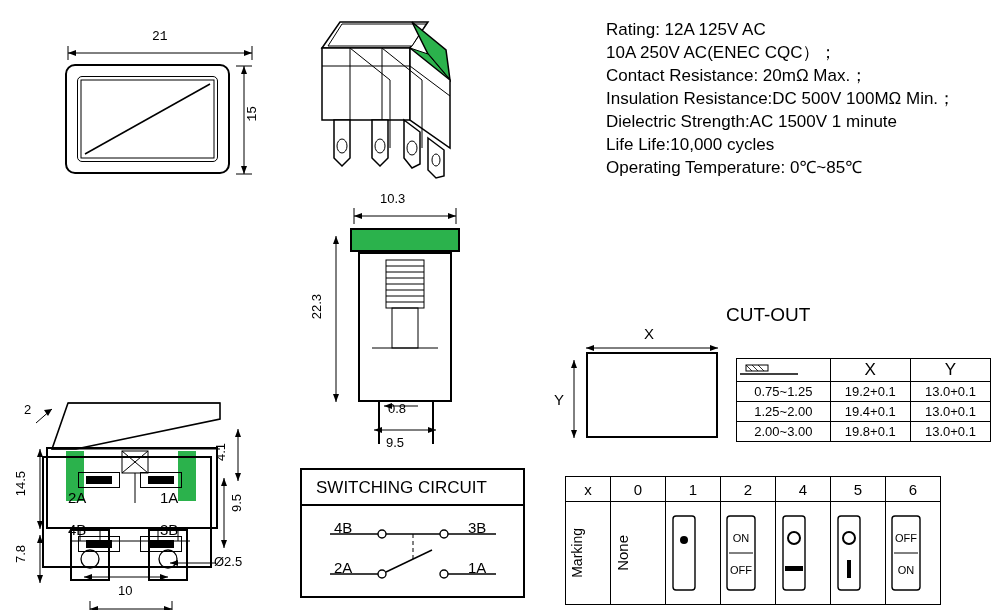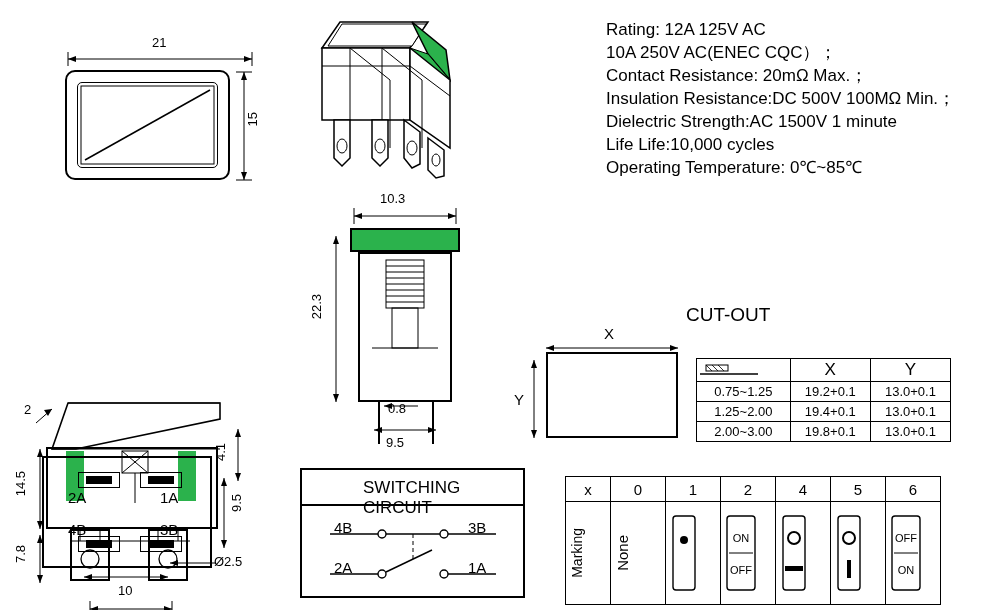--- a/index.html
+++ b/index.html
@@ -17,21 +17,21 @@
   .green{background:#2bb24c;}
   svg{display:block;overflow:visible;}
   table{border-collapse:collapse;}
   td,th{border:1px solid #000;font-size:13px;text-align:center;padding:1px 3px;font-weight:normal;}
   .cutout-tbl td{height:17px;}
   .mark-tbl td{height:20px;}
 </style>
 </head>
 <body>
 
-<div class="abs" style="left:40px;top:20px;width:230px;height:170px;">
+<div class="abs" style="left:40px;top:14px;width:230px;height:170px;font-family:Liberation Mono, monospace;">
 
   <div class="abs lbl" style="left:112px;top:16px;">21</div>
   <svg class="abs" style="left:20px;top:32px;" width="200" height="14">
     <line x1="8" y1="7" x2="192" y2="7" stroke="#000" stroke-width="1"></line>
     <polygon points="8,7 16,4 16,10" fill="#000"></polygon>
     <polygon points="192,7 184,4 184,10" fill="#000"></polygon>
     <line x1="8" y1="0" x2="8" y2="14" stroke="#000" stroke-width="1"></line>
     <line x1="192" y1="0" x2="192" y2="14" stroke="#000" stroke-width="1"></line>
   </svg>
 
@@ -212,21 +212,21 @@
   <div class="abs lbl" style="left:88px;top:216px;">0.8</div>
 
   <svg class="abs" style="left:70px;top:236px;" width="70" height="16">
     <line x1="4" y1="8" x2="66" y2="8" stroke="#000" stroke-width="1"></line>
     <polygon points="4,8 12,5 12,11" fill="#000"></polygon>
     <polygon points="66,8 58,5 58,11" fill="#000"></polygon>
   </svg>
   <div class="abs lbl" style="left:86px;top:250px;">9.5</div>
 </div>
 
-<div class="abs" style="left:528px;top:300px;width:420px;height:170px;">
+<div class="abs" style="left:568px;top:300px;width:420px;height:170px;">
   <div class="abs" style="left:158px;top:4px;font-size:19px;">CUT-OUT</div>
 
   <div class="abs lbl" style="left:76px;top:26px;font-size:15px;">X</div>
   <svg class="abs" style="left:14px;top:42px;" width="140" height="12">
     <line x1="4" y1="6" x2="136" y2="6" stroke="#000" stroke-width="1"></line>
     <polygon points="4,6 12,3 12,9" fill="#000"></polygon>
     <polygon points="136,6 128,3 128,9" fill="#000"></polygon>
   </svg>
   <div class="abs outline" style="left:18px;top:52px;width:132px;height:86px;"></div>
 
@@ -297,21 +297,21 @@
 
   <svg class="abs" style="left:60px;top:122px;" width="92" height="14">
     <line x1="4" y1="7" x2="88" y2="7" stroke="#000" stroke-width="1"></line>
     <polygon points="4,7 12,4 12,10" fill="#000"></polygon>
     <polygon points="88,7 80,4 80,10" fill="#000"></polygon>
   </svg>
   <div class="abs lbl" style="left:98px;top:136px;">10</div>
 </div>
 
 <div class="abs outline" style="left:300px;top:468px;width:225px;height:130px;">
-  <div class="abs" style="left:14px;top:8px;font-size:17px;margin-left:47px;">SWITCHING CIRCUIT</div>
+  <div class="abs" style="left:14px;top:8px;font-size:17px;">SWITCHING CIRCUIT</div>
   <div class="abs line-h" style="left:0;top:34px;width:223px;height:2px;"></div>
 
   <svg class="abs" style="left:18px;top:40px;" width="190" height="86">
 
     <line x1="10" y1="24" x2="58" y2="24" stroke="#000" stroke-width="1.4"></line>
     <line x1="128" y1="24" x2="176" y2="24" stroke="#000" stroke-width="1.4"></line>
     <circle cx="62" cy="24" r="4" fill="#fff" stroke="#000" stroke-width="1.4"></circle>
     <circle cx="124" cy="24" r="4" fill="#fff" stroke="#000" stroke-width="1.4"></circle>
     <line x1="66" y1="24" x2="120" y2="24" stroke="#000" stroke-width="1.4"></line>
 

